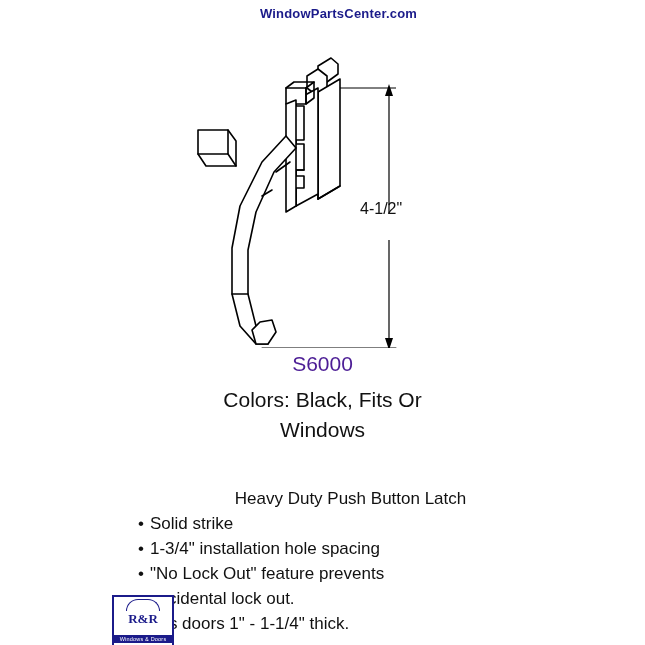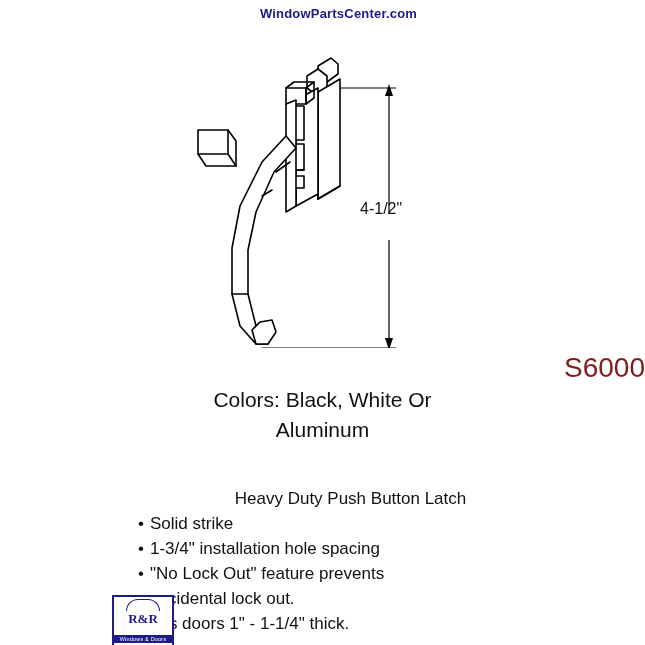--- a/index.html
+++ b/index.html
@@ -54,23 +54,22 @@
 
   
   .caption {
     position: absolute;
     left: 0;
     width: 645px;
     text-align: center;
   }
   .model {
     top: 352px;
-    font-size: 28px;
-    color: #7f1d1d;
-    text-align: right;
+    font-size: 21px;
+    color: #4c1d95;
   }
   .colors {
     top: 385px;
     font-size: 21px;
     line-height: 30px;
     color: #111;
   }
 
   
   .desc {
@@ -209,22 +208,22 @@
 
     <rect x="358" y="188" width="66" height="26" fill="#ffffff"></rect>
   </svg>
 </div>
 
 <div class="dim-label">4-1/2"</div>
 
 <div class="caption model">S6000</div>
 
 <div class="caption colors">
-  <div>Colors: Black, White Or</div>
-  <div>Aluminum</div>
+  <div>Colors: Black, Fits Or</div>
+  <div>Windows</div>
 </div>
 
 <div class="desc">
   <div class="desc-title">Heavy Duty Push Button Latch</div>
   <ul class="bullets">
     <li>Solid strike</li>
     <li>1-3/4" installation hole spacing</li>
     <li>"No Lock Out" feature prevents</li>
     <li class="cont">accidental lock out.</li>
     <li>Fits doors 1" - 1-1/4" thick.</li>

